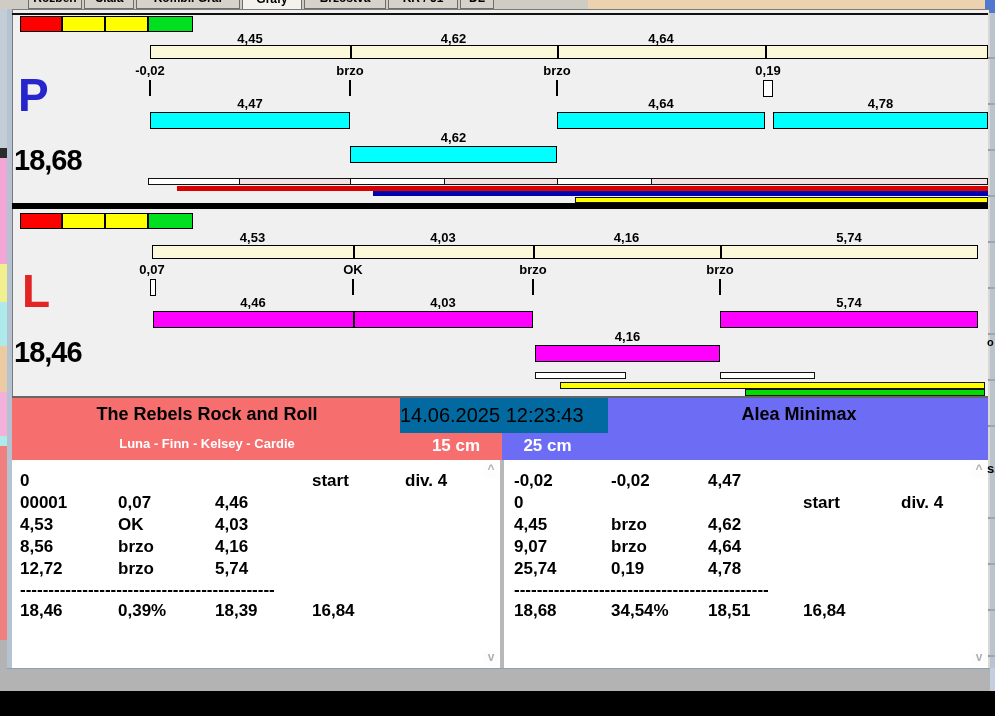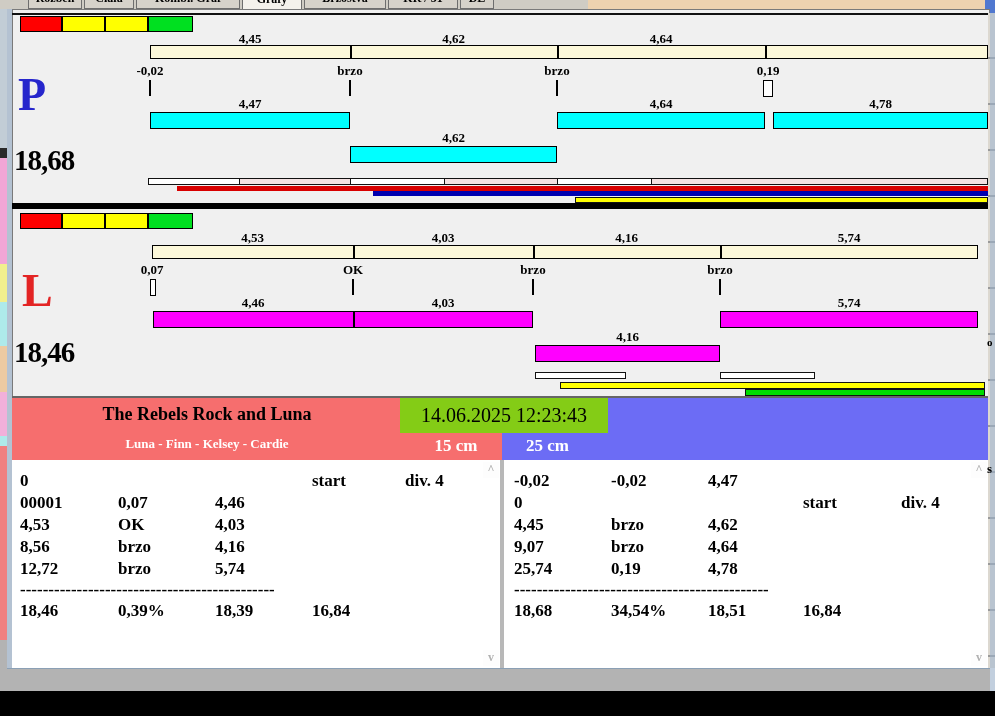--- a/index.html
+++ b/index.html
@@ -1,18 +1,18 @@
 <!DOCTYPE html>
 <html><head>
 <meta charset="utf-8">
 <style>
   *{box-sizing:border-box;margin:0;padding:0;}
   html,body{background:#000;}
   #app{position:relative;width:995px;height:716px;background:#f0f0f0;overflow:hidden;
-       font-family:Liberation Serif, serif;color:#000;}
+       font-family:Liberation Sans, sans-serif;color:#000;}
   .a{position:absolute;}
   .lbl{position:absolute;font-weight:bold;font-size:13px;text-align:center;white-space:nowrap;}
   .ruler{position:absolute;height:14px;background:#fcf8da;border:1px solid #000;}
   .rdiv{position:absolute;width:2px;background:#000;}
   .tick{position:absolute;width:2px;background:#000;}
   .tickbox{position:absolute;background:#fff;border:1px solid #000;}
   .cbar{position:absolute;height:17px;border:1px solid #000;}
   .cyan{background:#00ffff;}
   .mag{background:#ff00ff;}
   .letter{position:absolute;font-size:46px;font-weight:bold;line-height:1;}
@@ -155,27 +155,28 @@
   <div class="thinw" style="left:720px;top:372px;width:95px;height:7px;"></div>
   <div class="a" style="left:560px;top:382px;width:425px;height:7px;background:#ffff00;border:1px solid #111;"></div>
   <div class="a" style="left:745px;top:389px;width:240px;height:7px;background:#00dc00;border:1px solid #111;"></div>
 
   <div class="a" style="left:12px;top:396px;width:978px;height:2px;background:#666;"></div>
 
   <div class="a" style="left:12px;top:398px;width:490px;height:62px;background:#f66e6e;"></div>
 
   <div class="a" style="left:502px;top:398px;width:488px;height:62px;background:#6c6cf5;"></div>
 
-  <div class="hdr-title" style="left:12px;top:404px;width:390px;">The Rebels Rock and Luna</div>
+  <div class="hdr-title" style="left:12px;top:404px;width:390px;">The Rebels Rock and Roll</div>
   <div class="hdr-sub" style="left:12px;top:436px;width:390px;">Luna - Finn - Kelsey - Cardie</div>
   <div class="cm" style="left:406px;top:436px;width:100px;">15 cm</div>
 
+  <div class="hdr-title" style="left:608px;top:404px;width:382px;">Alea Minimax</div>
   <div class="cm" style="left:495px;top:436px;width:105px;">25 cm</div>
 
-  <div class="a" style="left:400px;top:398px;width:208px;height:35px;background:#84cc16;text-align:center;font-size:20px;line-height:35px;white-space:nowrap;">
+  <div class="a" style="left:400px;top:398px;width:208px;height:35px;background:#0369a1;font-size:20px;line-height:35px;white-space:nowrap;">
     <span>14.06.2025 12:23:43</span>
   </div>
 
   <div class="tablewrap" style="left:12px;top:460px;width:490px;height:208px;">
     <div class="trow gl">
       <span>0</span>
         <span></span>
         <span></span>
         <span>start</span>
         <span>div. 4</span>

